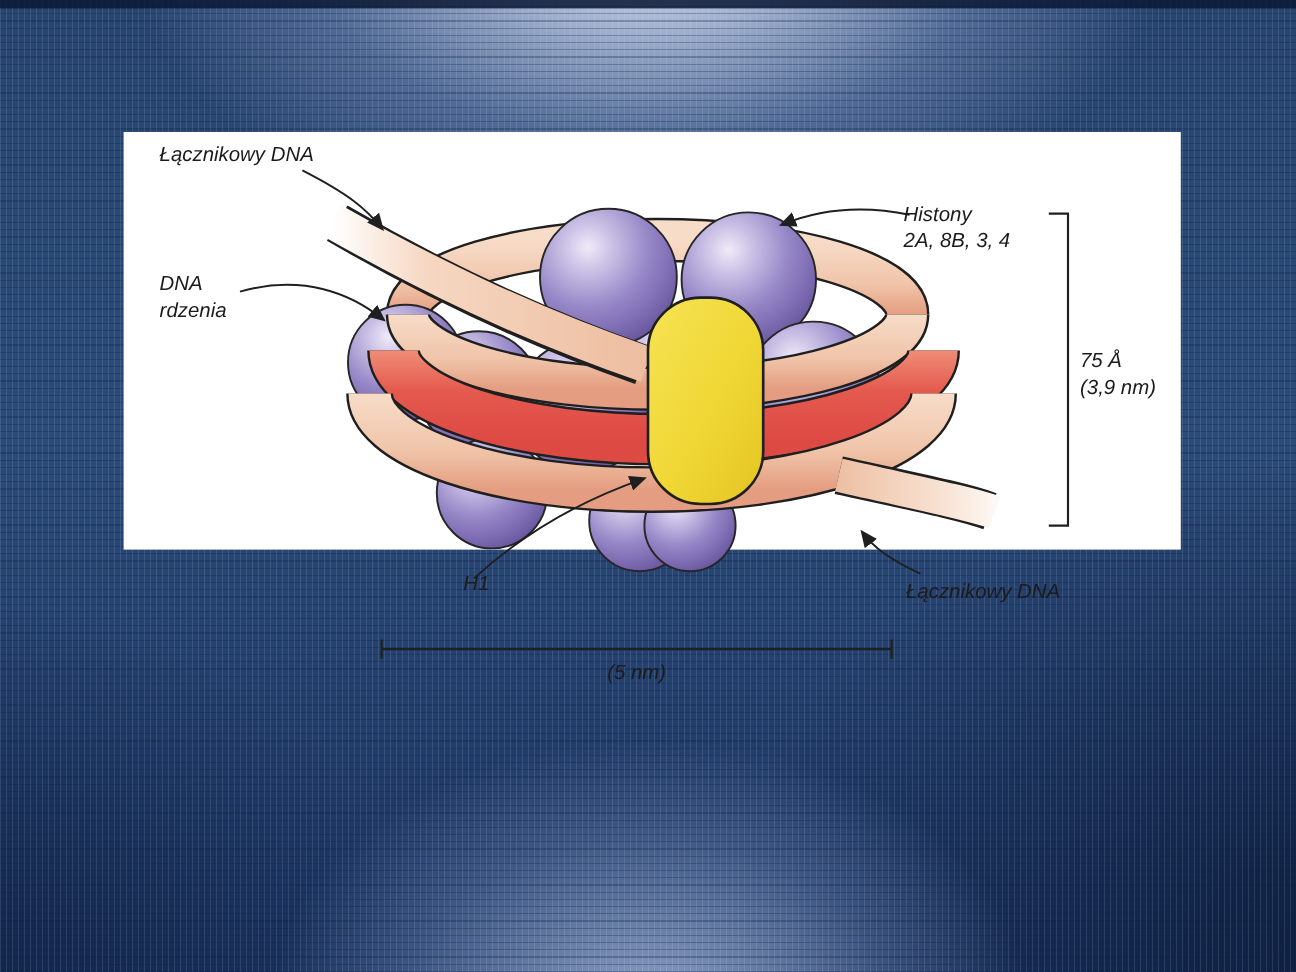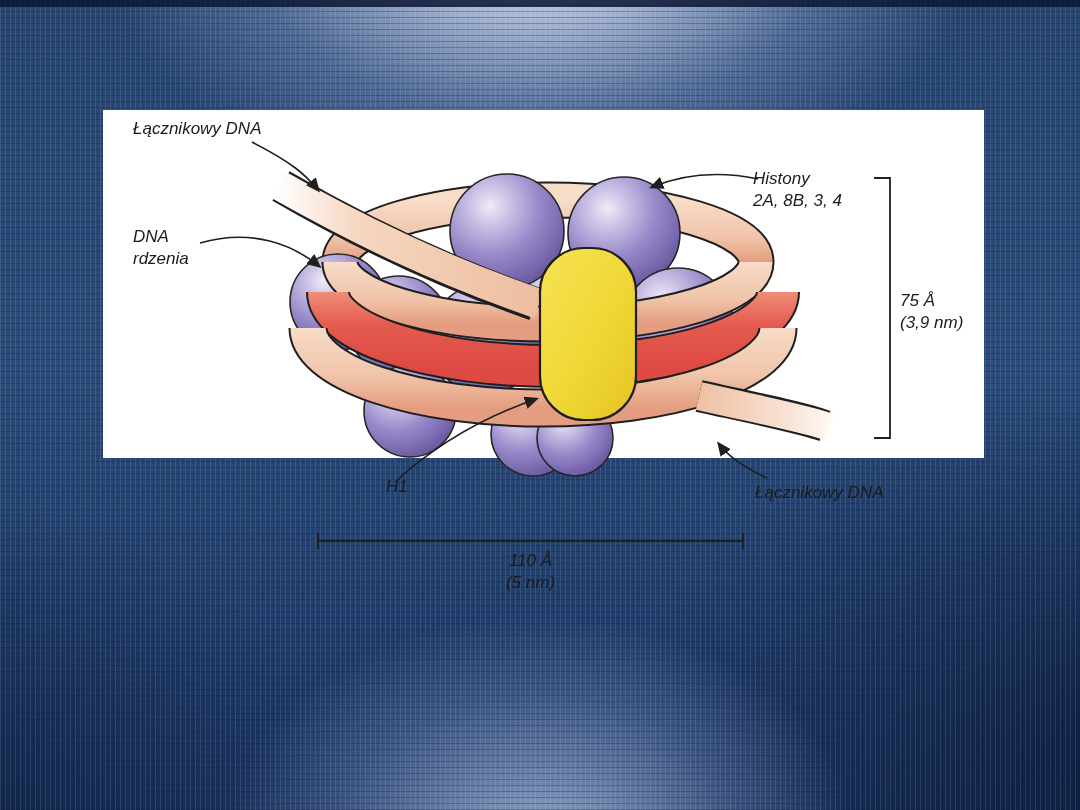--- a/index.html
+++ b/index.html
@@ -168,18 +168,17 @@
     <div class="dlabel lbl-55">
       <span>75 Å</span>
       <span>(3,9 nm)</span>
     </div>
 
     <div class="dlabel lbl-h1">H1</div>
 
     <div class="dlabel lbl-linker-bottom">Łącznikowy DNA</div>
 
     <div class="dlabel lbl-width">
-      <span>110 Å</span>
       <span>(5 nm)</span>
     </div>
 
   </div>
 </div>
 
 </body></html>

